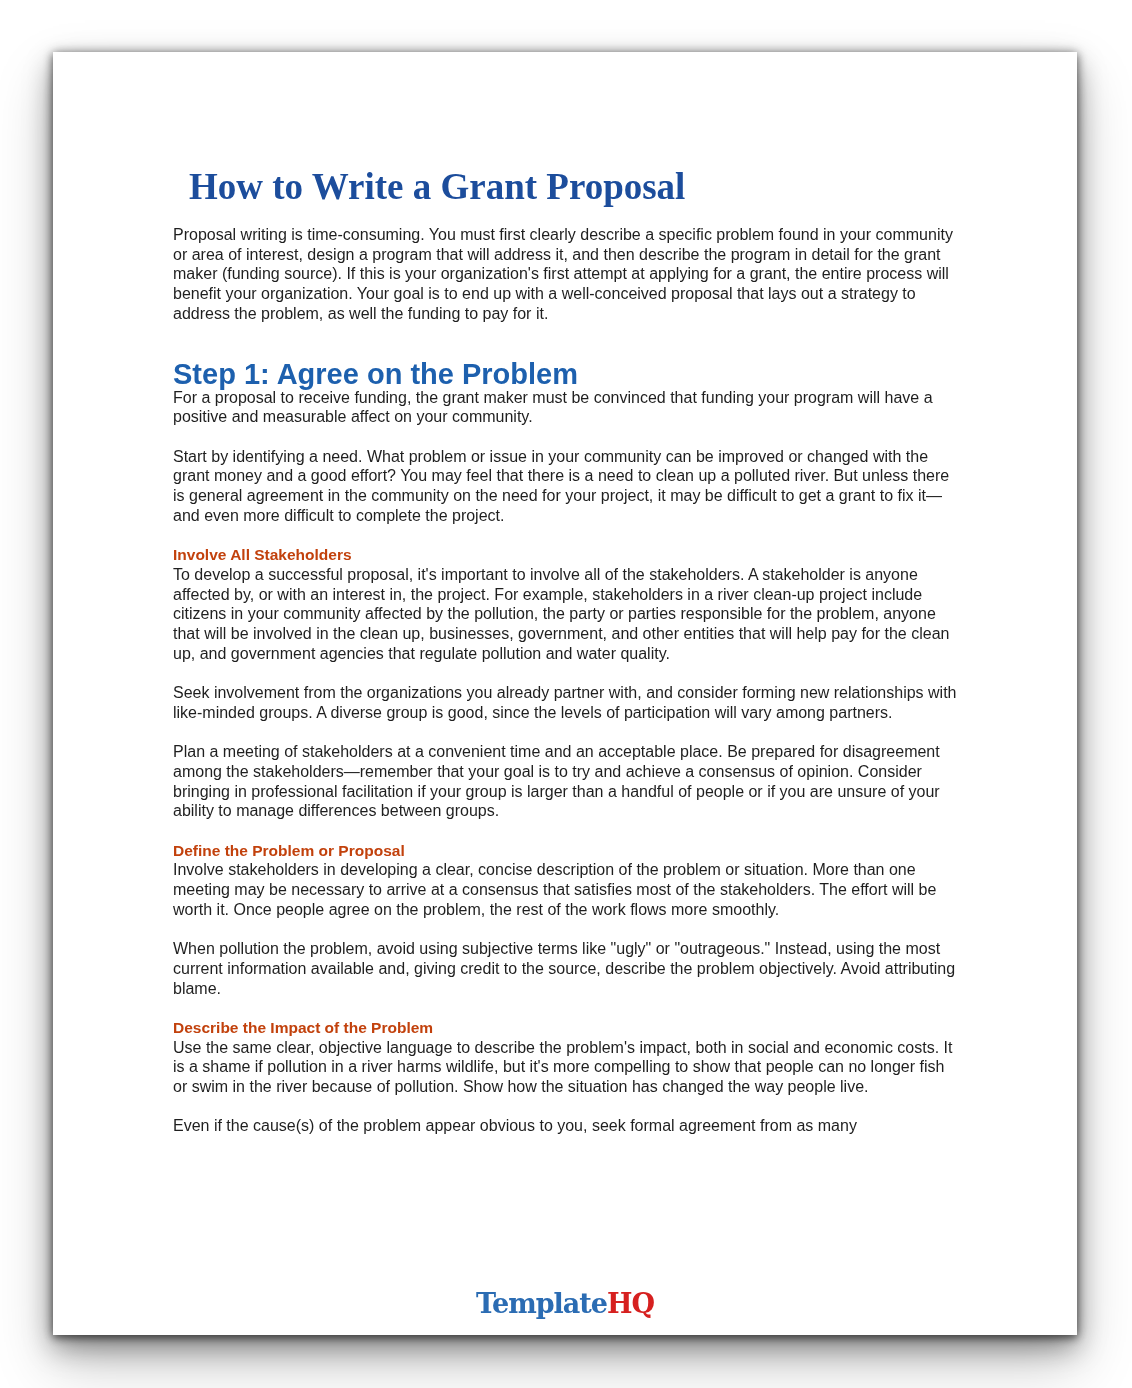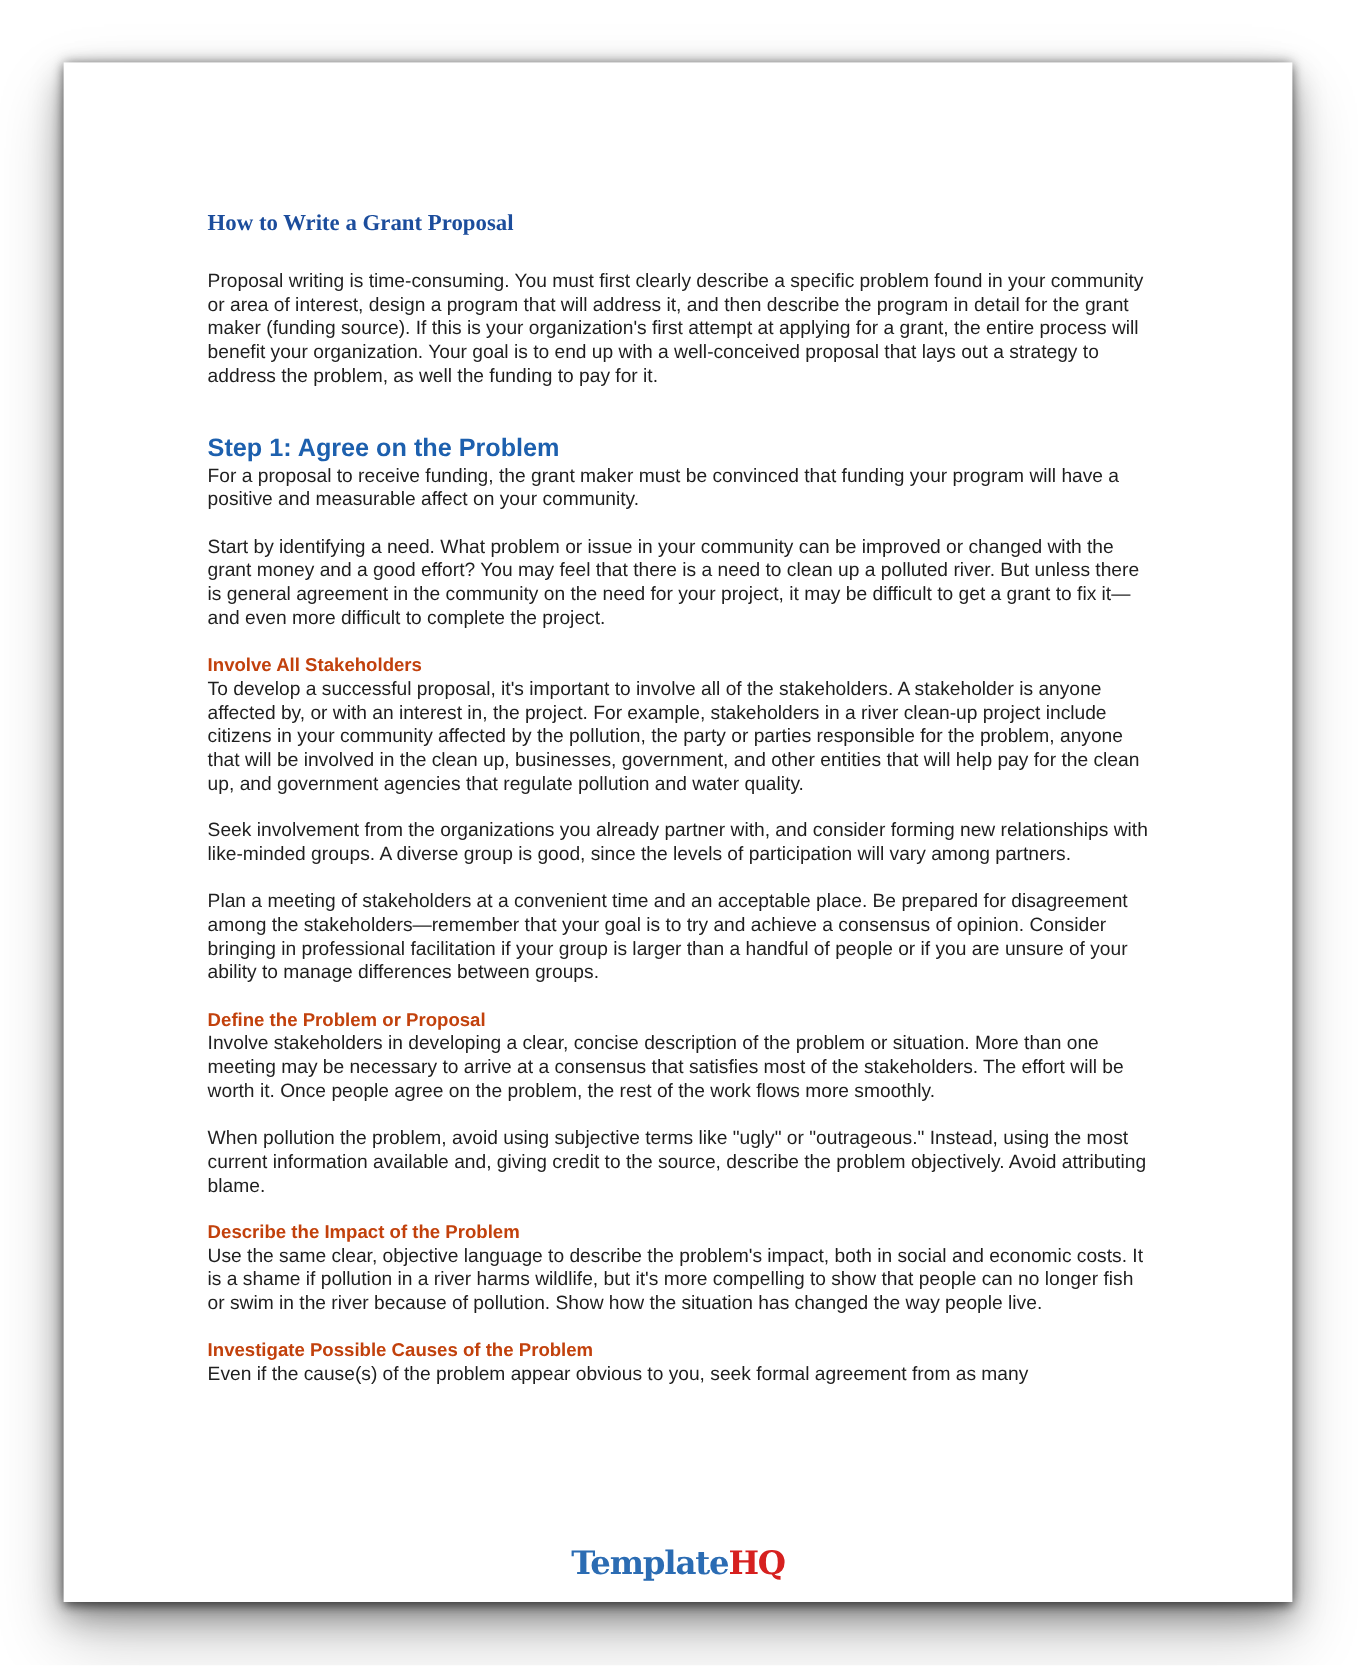--- a/index.html
+++ b/index.html
@@ -24,36 +24,36 @@
     height: 1283px;
     background: #ffffff;
     box-shadow:
       0 0 10px rgba(0,0,0,0.30),
       0 3px 8px rgba(0,0,0,0.45),
       0 12px 26px rgba(0,0,0,0.40),
       0 28px 55px rgba(0,0,0,0.22);
     padding: 118px 120px 0 120px;
   }
   .doc-title {
-    margin: 0 0 21px 0;
+    margin: 0 0 21px 16px;
     font-family: "Liberation Serif", serif;
     font-weight: bold;
-    font-size: 19px;
+    font-size: 37px;
     line-height: 34px;
     color: #1c4d9c;
   }
   p.body-par {
     margin: 0 0 19.7px 0;
     font-size: 16px;
     line-height: 19.7px;
     color: #1f1f1f;
   }
   h2.step-heading {
     margin: 36px 0 0 0;
-    font-size: 21px;
+    font-size: 29px;
     line-height: 28px;
     font-weight: bold;
     color: #1d60ae;
   }
   h3.sub-heading {
     margin: 0;
     font-size: 15.5px;
     line-height: 19.7px;
     font-weight: bold;
     color: #c2410c;
@@ -94,21 +94,20 @@
     <p class="body-par">Seek involvement from the organizations you already partner with, and consider forming new relationships with like-minded groups. A diverse group is good, since the levels of participation will vary among partners.</p>
     <p class="body-par">Plan a meeting of stakeholders at a convenient time and an acceptable place. Be prepared for disagreement among the stakeholders—remember that your goal is to try and achieve a consensus of opinion. Consider bringing in professional facilitation if your group is larger than a handful of people or if you are unsure of your ability to manage differences between groups.</p>
 
     <h3 class="sub-heading">Define the Problem or Proposal</h3>
     <p class="body-par">Involve stakeholders in developing a clear, concise description of the problem or situation. More than one meeting may be necessary to arrive at a consensus that satisfies most of the stakeholders. The effort will be worth it. Once people agree on the problem, the rest of the work flows more smoothly.</p>
     <p class="body-par">When pollution the problem, avoid using subjective terms like "ugly" or "outrageous." Instead, using the most current information available and, giving credit to the source, describe the problem objectively. Avoid attributing blame.</p>
 
     <h3 class="sub-heading">Describe the Impact of the Problem</h3>
     <p class="body-par">Use the same clear, objective language to describe the problem's impact, both in social and economic costs. It is a shame if pollution in a river harms wildlife, but it's more compelling to show that people can no longer fish or swim in the river because of pollution. Show how the situation has changed the way people live.</p>
 
-    <h3 class="sub-heading">Investigate Possible Causes of the Problem</h3>
     <p class="body-par">Even if the cause(s) of the problem appear obvious to you, seek formal agreement from as many</p>
 
     <div class="footer-logo">
       <span class="logo-primary">Template</span><span class="logo-accent">HQ</span>
     </div>
 
   </div>
 </div>
 
 </body></html>

